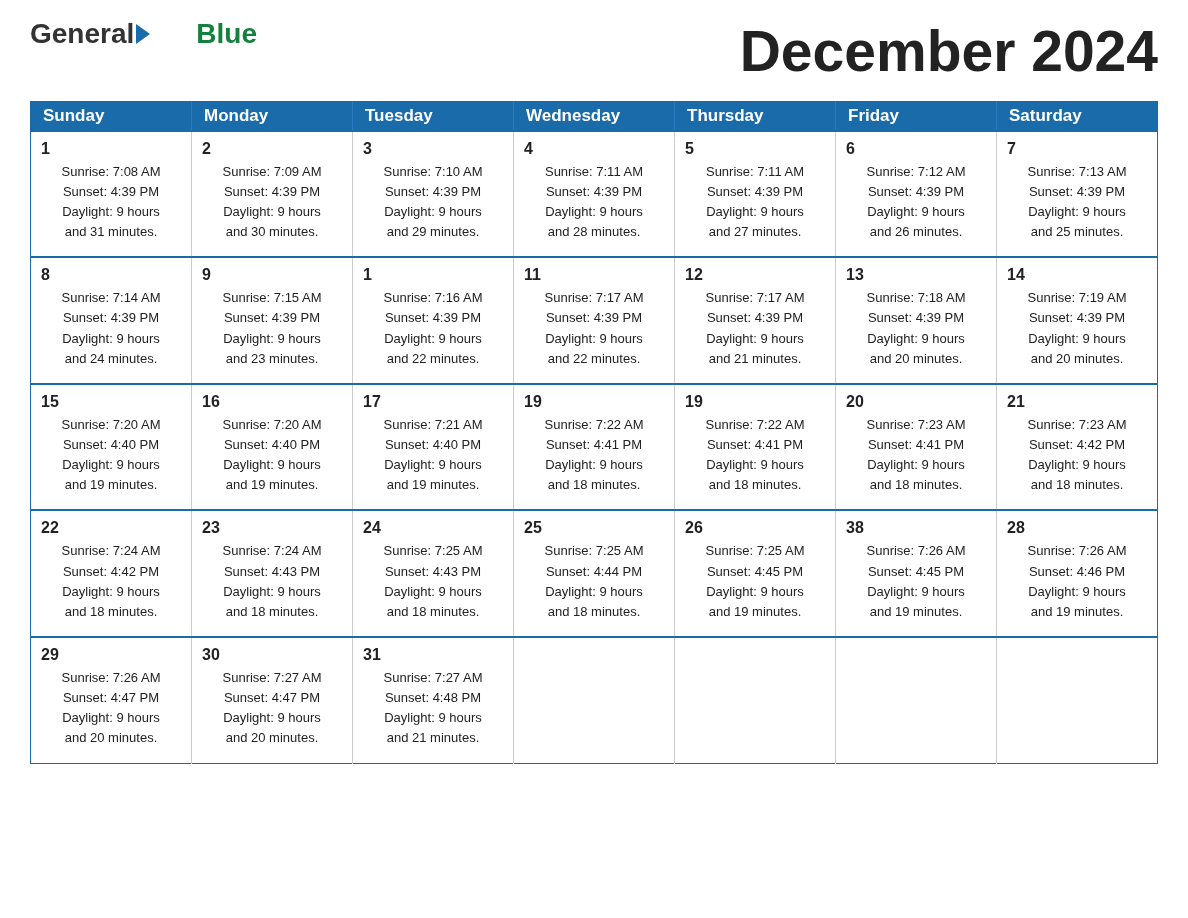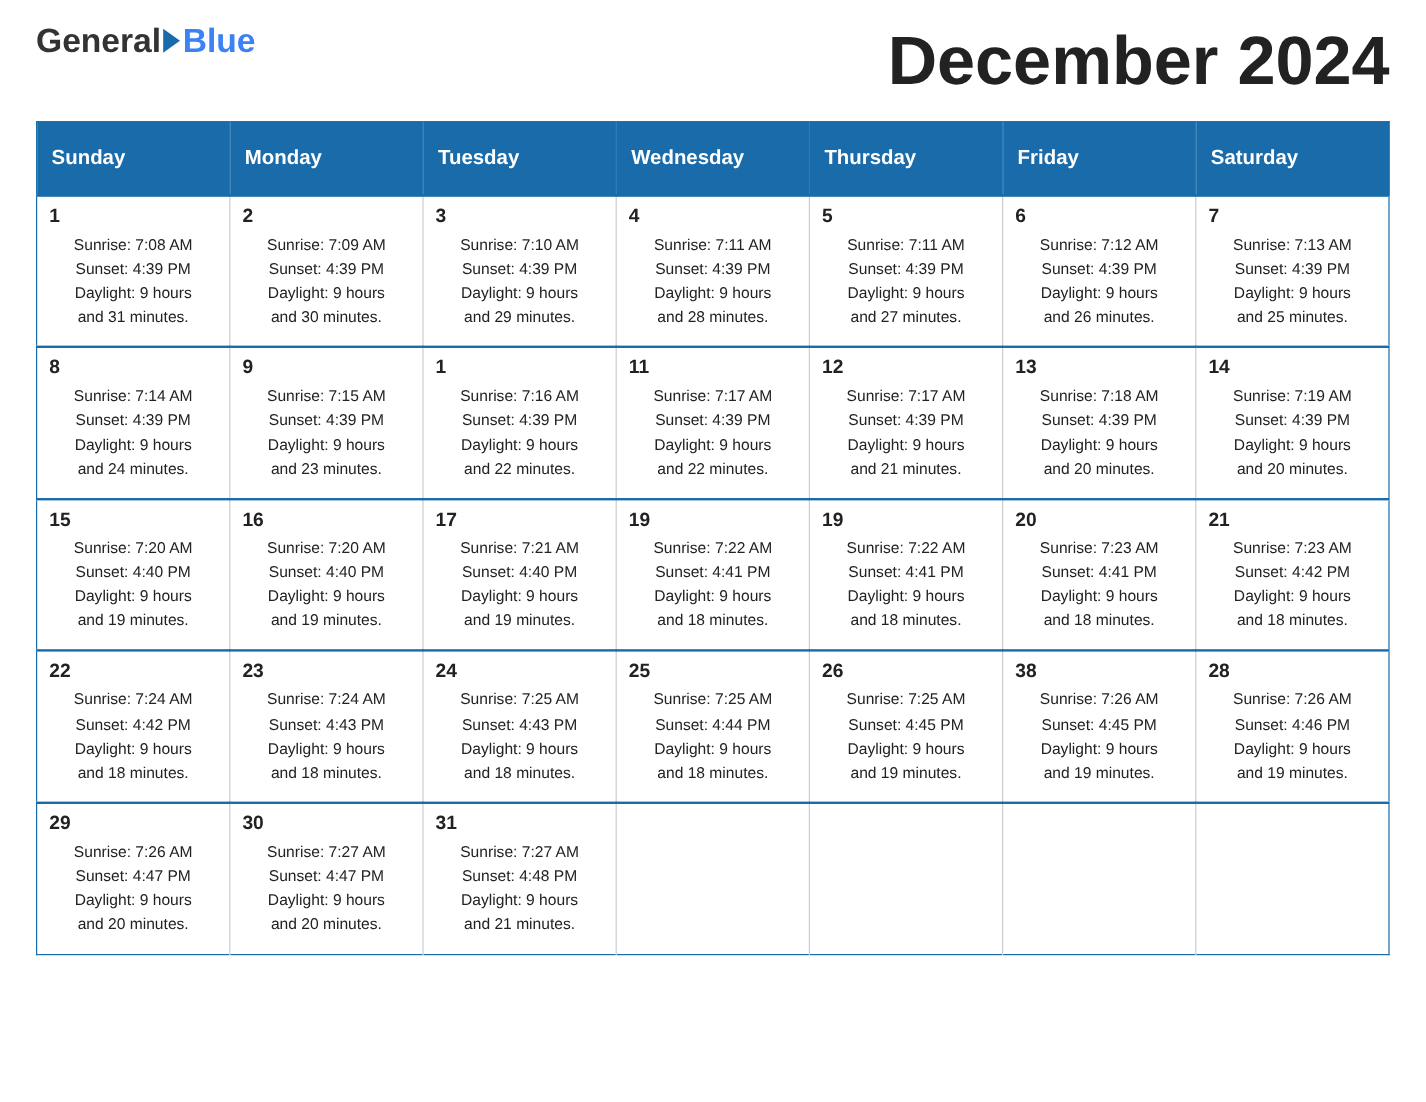--- a/index.html
+++ b/index.html
@@ -37,21 +37,22 @@
       display: inline-block;
       width: 0;
       height: 0;
       border-left: 14px solid #1a6baa;
       border-top: 10px solid transparent;
       border-bottom: 10px solid transparent;
       margin: 0 2px;
       vertical-align: middle;
     }
     .logo-blue {
-      color: #3b82f6;
+      color: #15803d;
+      margin-left: 44px;
     }
     .title-area {
       text-align: right;
     }
     .month-title {
       font-size: 57px;
       font-weight: bold;
       color: #222;
       line-height: 1.1;
     }
@@ -63,21 +64,21 @@
     .calendar-table {
       width: 100%;
       border-collapse: collapse;
       border: 1.5px solid #1a6baa;
     }
     .calendar-table thead tr th {
       background-color: #1a6baa;
       color: #fff;
       font-size: 17px;
       font-weight: bold;
-      padding: 20px 12px;
+      padding: 4px 12px;
       text-align: left;
       border-right: 1px solid #2a7bbf;
     }
     .calendar-table thead tr th:last-child {
       border-right: none;
       margin-top: 28px;
     }
     .calendar-table tbody tr {
       border-top: 2px solid #1a6baa;
     }

